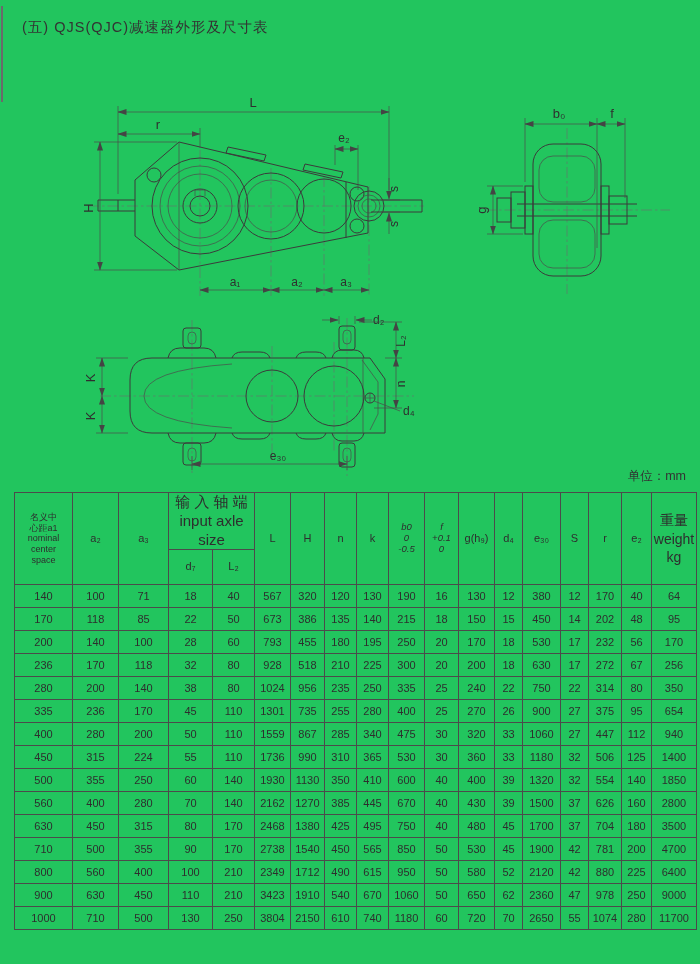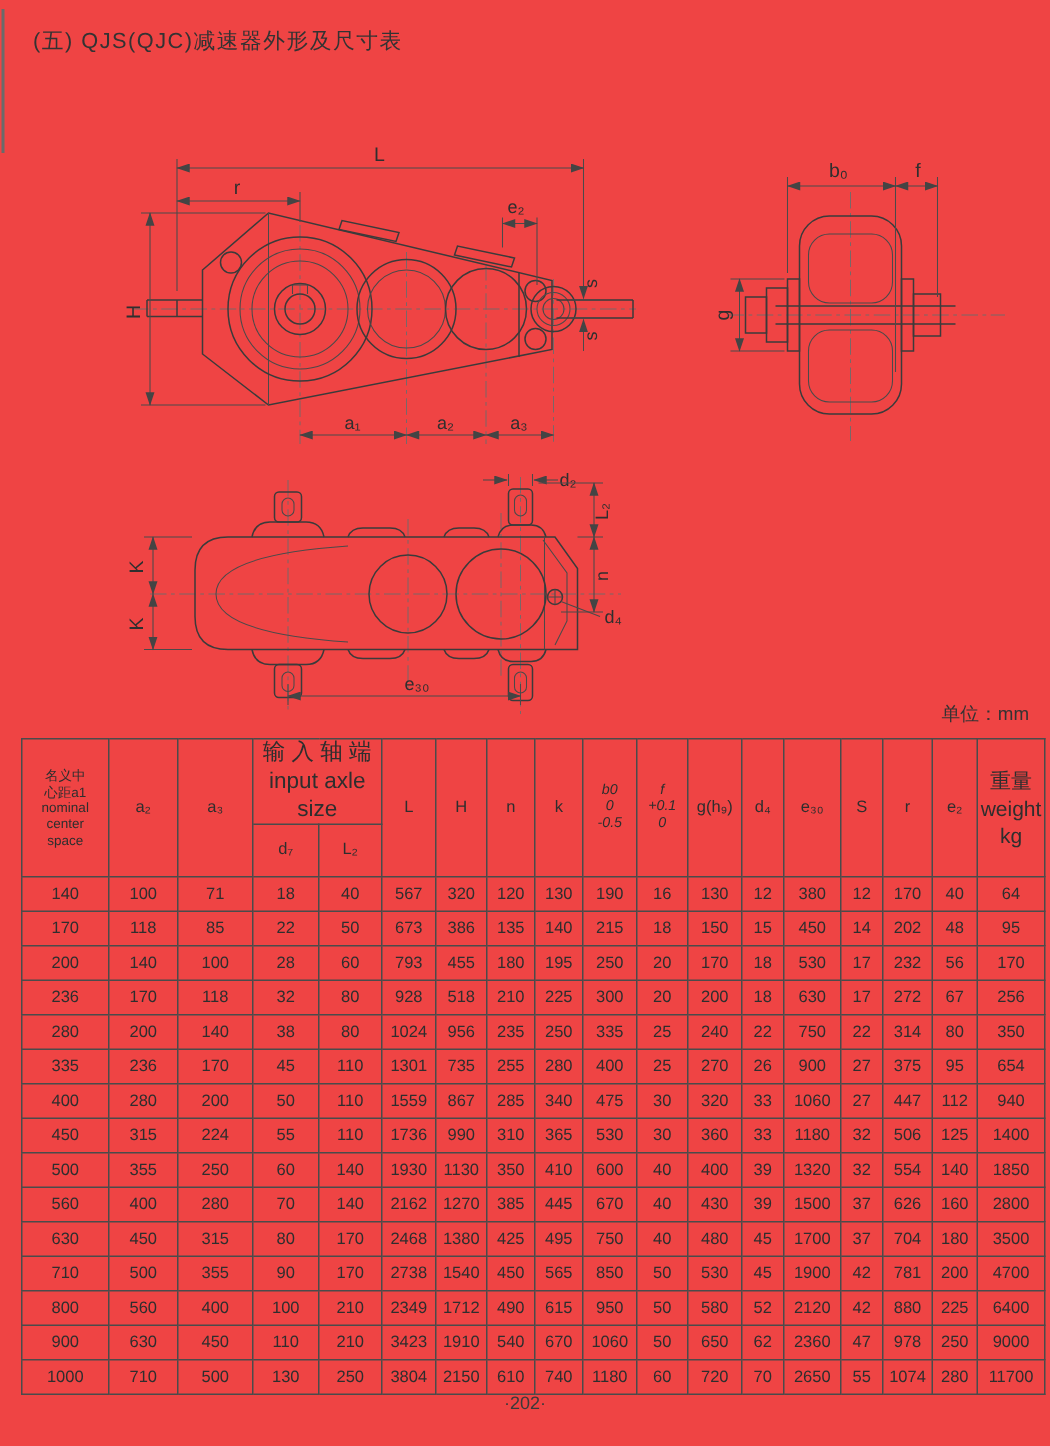--- a/index.html
+++ b/index.html
@@ -1,18 +1,18 @@
 <!DOCTYPE html>
 <html><head>
 <meta charset="utf-8">
 <style>
   html,body{margin:0;padding:0;}
   .page{
     position:relative; width:700px; height:964px; overflow:hidden;
-    background:#ef4444; color:#2b2b2b;
+    background:#22c55e; color:#2b2b2b;
     font-family:"Liberation Sans","DejaVu Sans",sans-serif;
   }
   .scan-edge{position:absolute; left:1px; top:6px; width:2px; height:96px; background:#6a6a6a;}
   .title-zh{position:absolute; left:22px; top:18px; font-size:14.5px; letter-spacing:1px; color:#333;}
   .title-en{position:absolute; left:55px; top:44px; font-size:13.5px; letter-spacing:.5px; color:#3a3a3a;}
   .unit-label{position:absolute; right:14px; top:468px; font-size:12.5px; color:#333;}
   .page-number{position:absolute; left:0; top:928px; width:100%; text-align:center; font-size:12px; color:#3a3a3a;}
   svg{position:absolute; overflow:visible;}
   svg .ln{stroke:#3b3b3b; stroke-width:1; fill:none;}
   svg .thin{stroke:#4a4a4a; stroke-width:.7; fill:none;}
@@ -569,14 +569,13 @@
           <td>70</td>
           <td>2650</td>
           <td>55</td>
           <td>1074</td>
           <td>280</td>
           <td>11700</td>
         </tr>
       </tbody>
   </table>
 
-  <div class="page-number">·202·</div>
 </div>
 
 </body></html>

